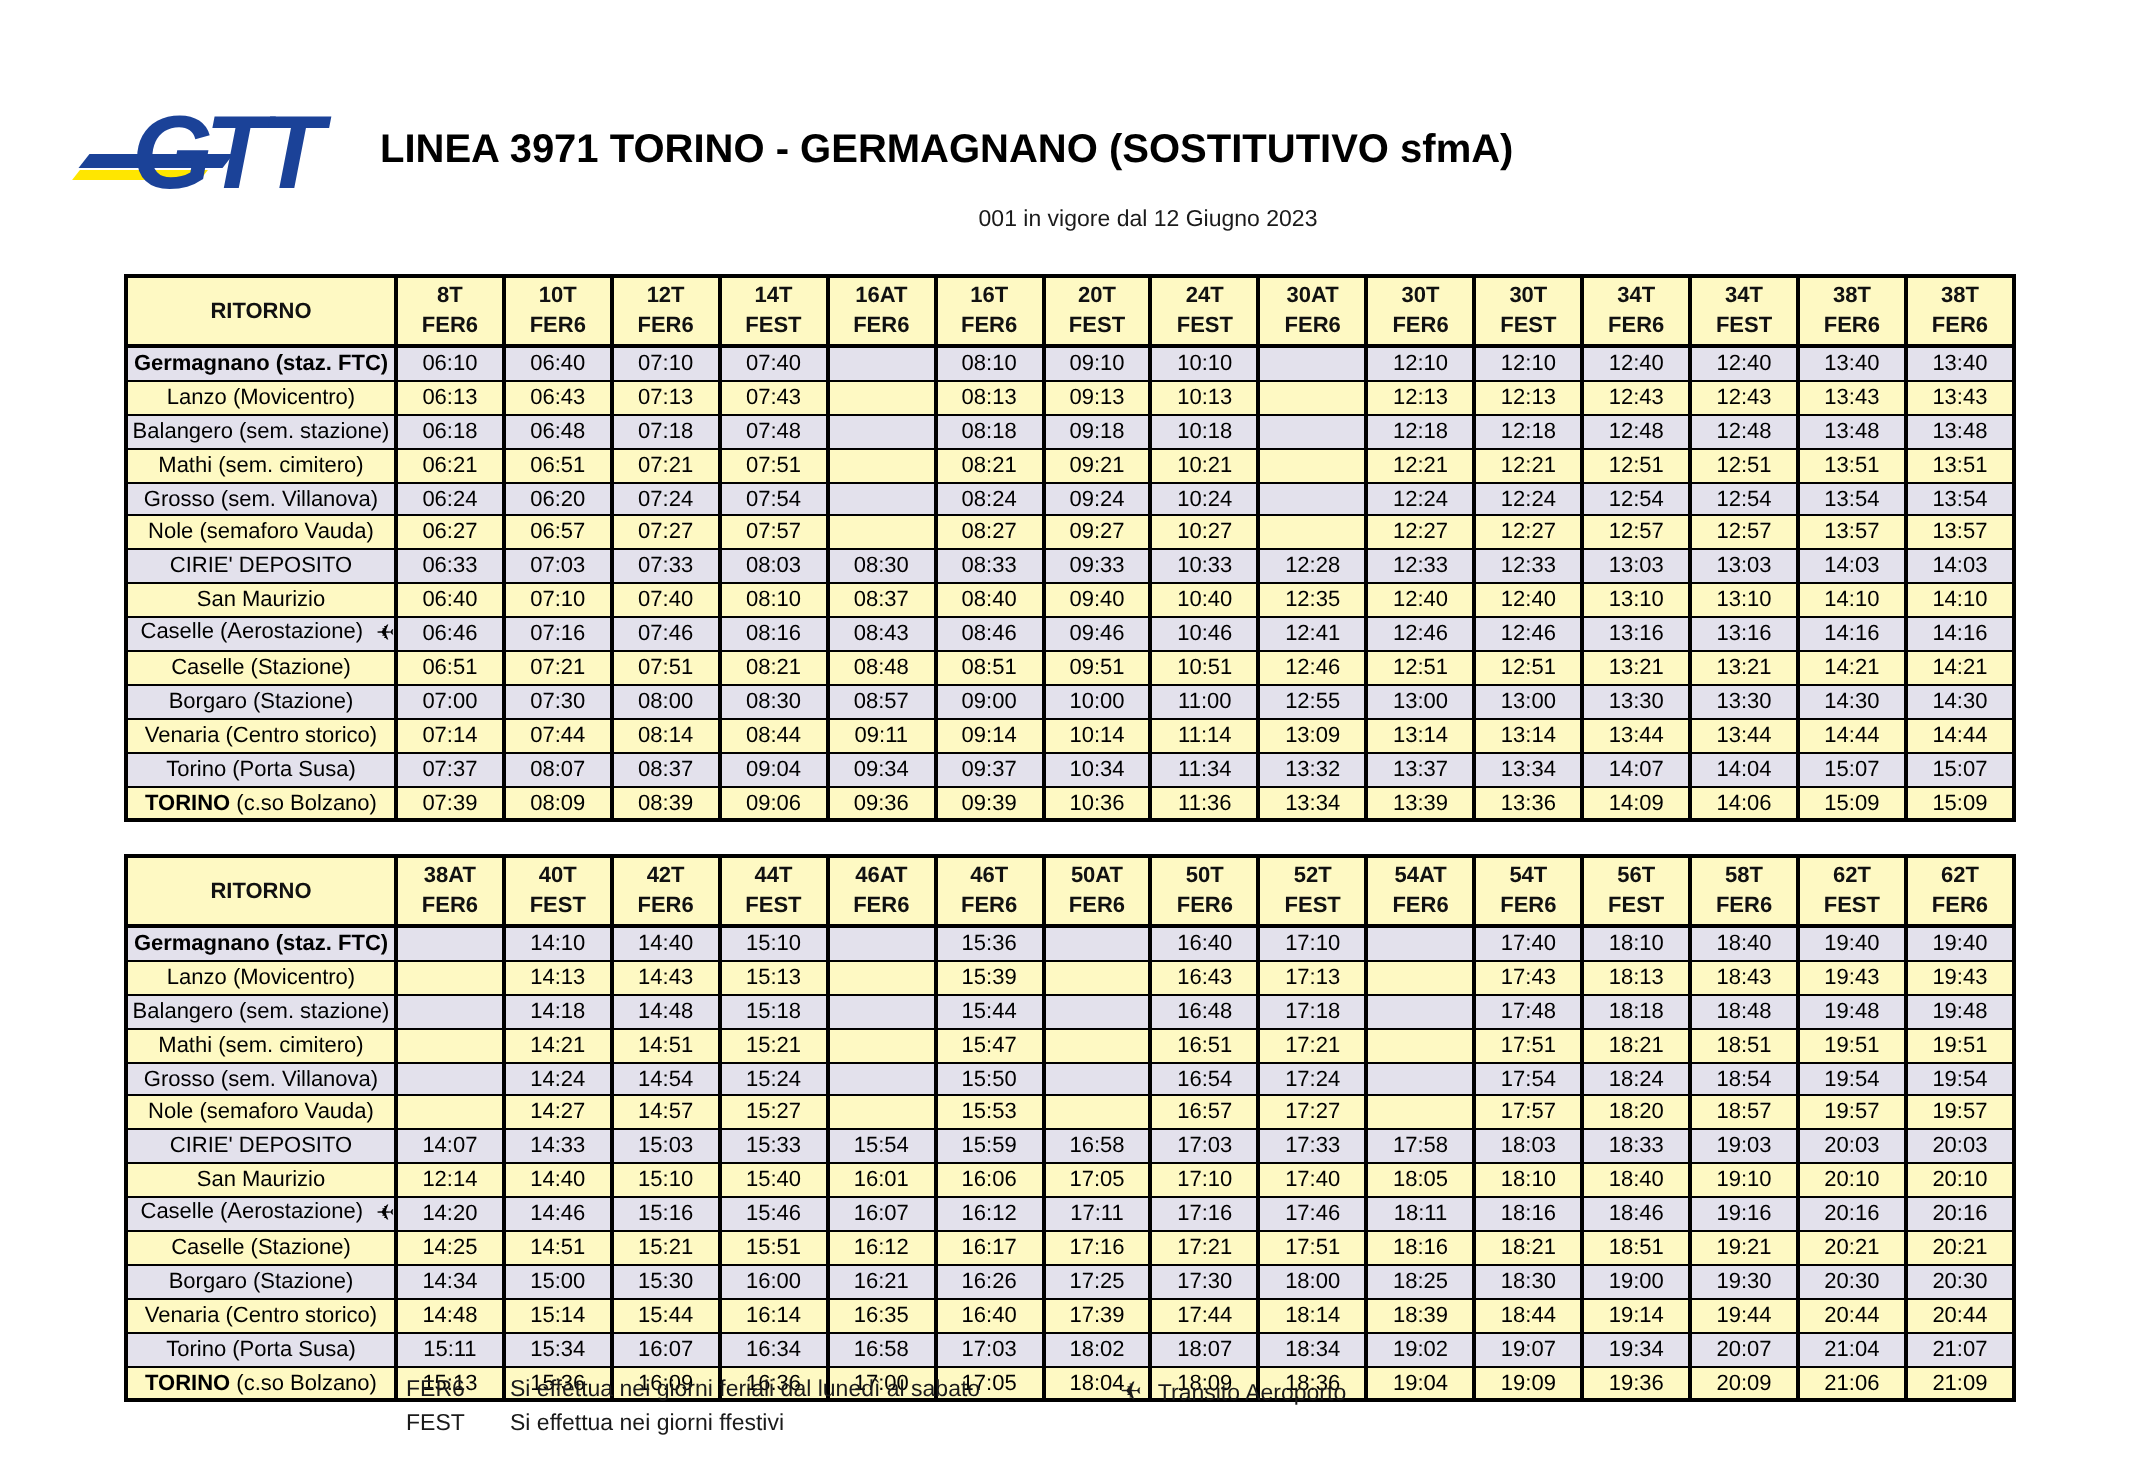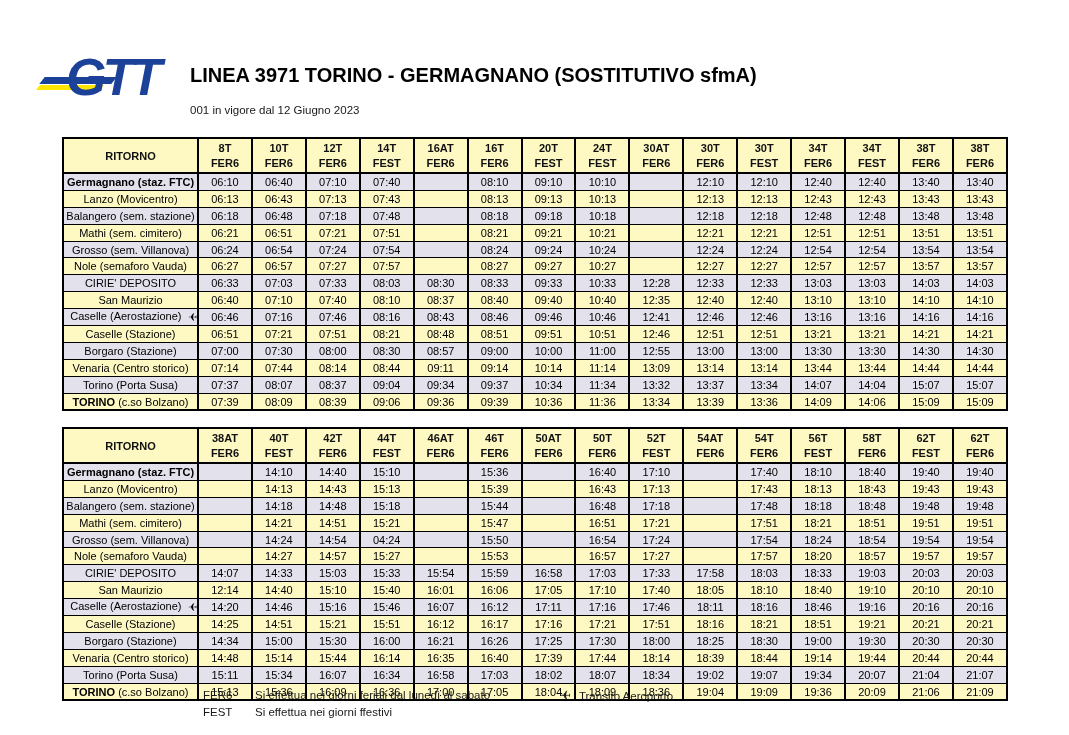--- a/index.html
+++ b/index.html
@@ -26,22 +26,22 @@
     position: absolute; left: -14px; top: 37px; width: 64px; height: 5px;
     background: #ffe600; transform: skewX(-38deg);
   }
 
   
   .title {
     position: absolute; left: 190px; top: 64px; width: 800px;
     text-align: left; font-size: 20px; font-weight: bold; color: #000;
   }
   .subtitle {
-    position: absolute; left: 190px; top: 104px; width: 800px;
-    font-size: 11.5px; color: #1a1a1a;
+    position: absolute; left: 174px; top: 104px; width: 800px;
+    text-align: center; font-size: 11.5px; color: #1a1a1a;
   }
 
   
   table.tt {
     position: absolute; left: 62px; width: 946px;
     border-collapse: collapse; table-layout: fixed;
     border: 2px solid #000; background: #fef9c3;
   }
   #table-0 { top: 137px; }
   #table-1 { top: 427px; }
@@ -238,21 +238,21 @@
           <td>12:21</td>
           <td>12:21</td>
           <td>12:51</td>
           <td>12:51</td>
           <td>13:51</td>
           <td>13:51</td>
         </tr>
         <tr class="shade">
           <td class="label"><span>Grosso (sem. Villanova)</span></td>
           <td>06:24</td>
-          <td>06:54</td>
+          <td>06:20</td>
           <td>07:24</td>
           <td>07:54</td>
           <td></td>
           <td>08:24</td>
           <td>09:24</td>
           <td>10:24</td>
           <td></td>
           <td>12:24</td>
           <td>12:24</td>
           <td>12:54</td>
@@ -579,21 +579,21 @@
           <td>18:21</td>
           <td>18:51</td>
           <td>19:51</td>
           <td>19:51</td>
         </tr>
         <tr class="shade">
           <td class="label"><span>Grosso (sem. Villanova)</span></td>
           <td></td>
           <td>14:24</td>
           <td>14:54</td>
-          <td>04:24</td>
+          <td>15:24</td>
           <td></td>
           <td>15:50</td>
           <td></td>
           <td>16:54</td>
           <td>17:24</td>
           <td></td>
           <td>17:54</td>
           <td>18:24</td>
           <td>18:54</td>
           <td>19:54</td>

